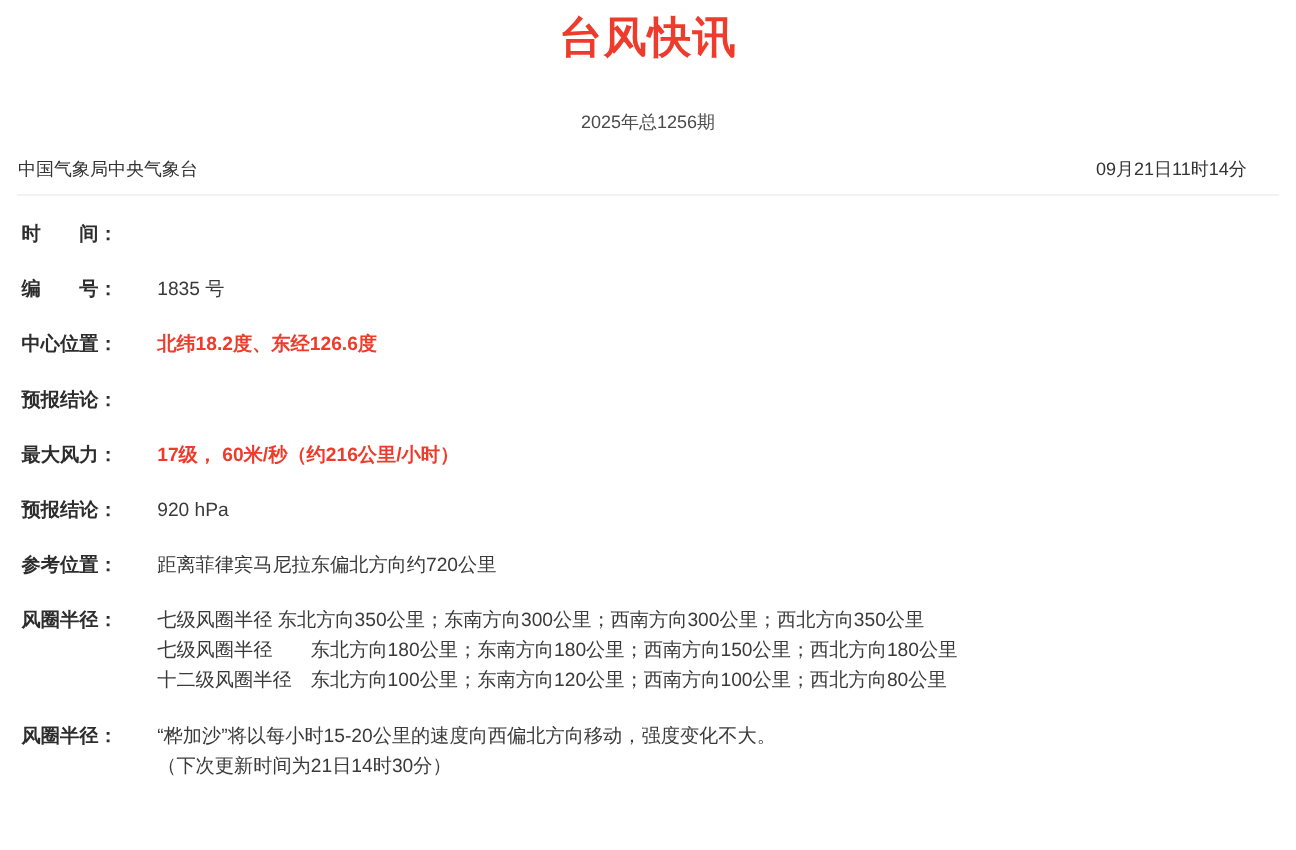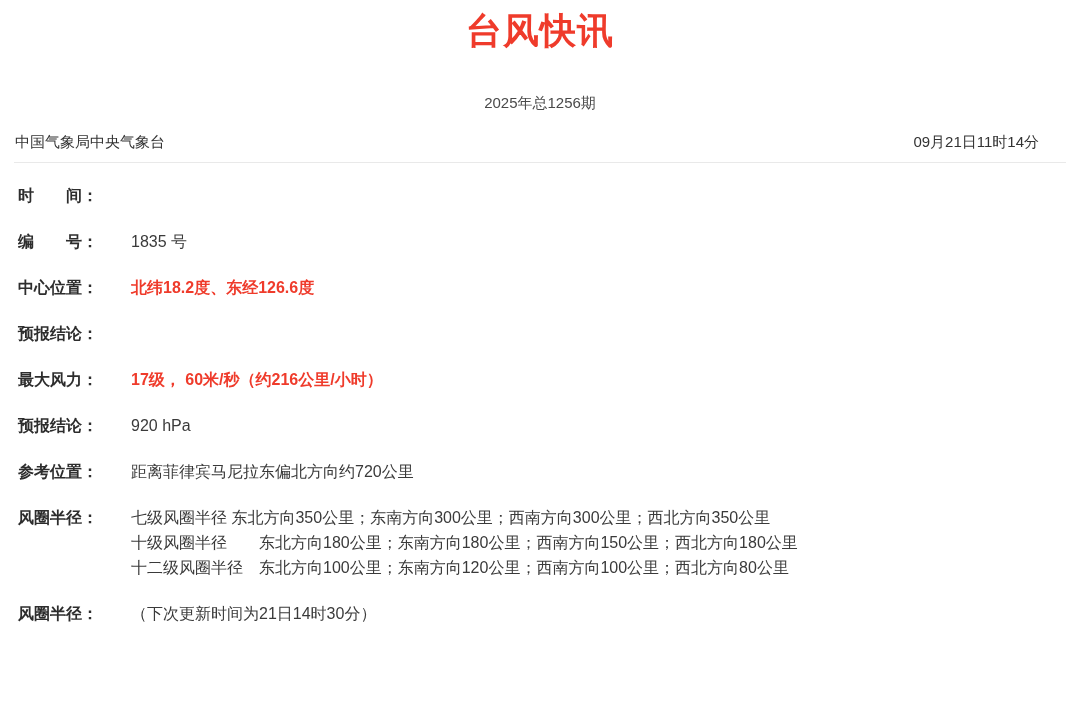--- a/index.html
+++ b/index.html
@@ -112,21 +112,21 @@
     <div class="row-value"><div class="value-line">920 hPa</div></div>
   </div>
 
   <div class="row">
     <div class="row-label">参考位置：</div>
     <div class="row-value"><div class="value-line">距离菲律宾马尼拉东偏北方向约720公里</div></div>
   </div>
 
   <div class="row">
     <div class="row-label">风圈半径：</div>
-    <div class="row-value"><div class="value-line">七级风圈半径 东北方向350公里；东南方向300公里；西南方向300公里；西北方向350公里</div><div class="value-line">十级风圈半径　　东北方向180公里；东南方向180公里；西南方向150公里；西北方向180公里</div><div class="value-line">十二级风圈半径　东北方向100公里；东南方向120公里；西南方向100公里；西北方向80公里</div></div>
+    <div class="row-value"><div class="value-line">七级风圈半径 东北方向350公里；东南方向300公里；西南方向300公里；西北方向350公里</div><div class="value-line">七级风圈半径　　东北方向180公里；东南方向180公里；西南方向150公里；西北方向180公里</div><div class="value-line">十二级风圈半径　东北方向100公里；东南方向120公里；西南方向100公里；西北方向80公里</div></div>
   </div>
 
   <div class="row">
     <div class="row-label">风圈半径：</div>
-    <div class="row-value"><div class="value-line">（下次更新时间为21日14时30分）</div></div>
+    <div class="row-value"><div class="value-line">“桦加沙”将以每小时15-20公里的速度向西偏北方向移动，强度变化不大。</div><div class="value-line">（下次更新时间为21日14时30分）</div></div>
   </div>
 </div>
 </div>
 
 </body></html>

